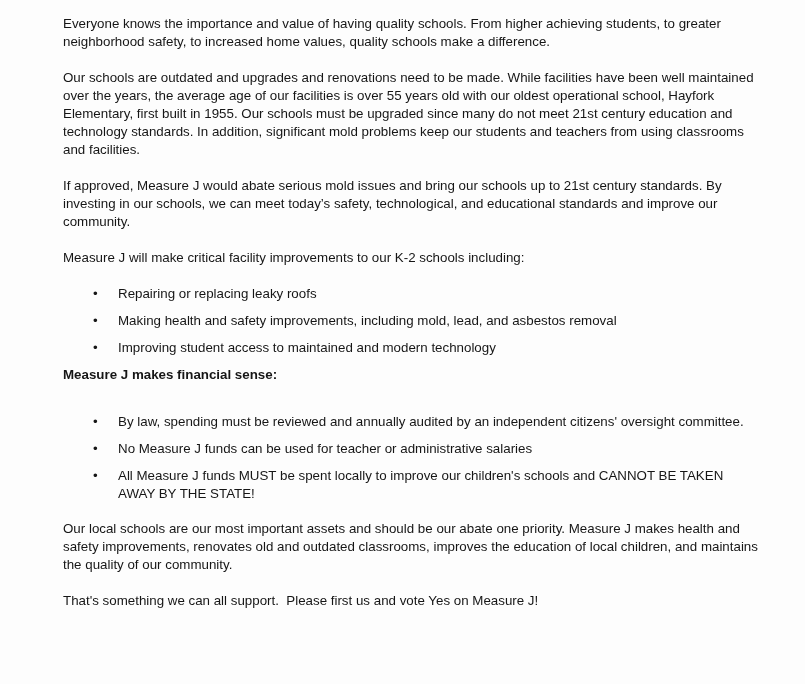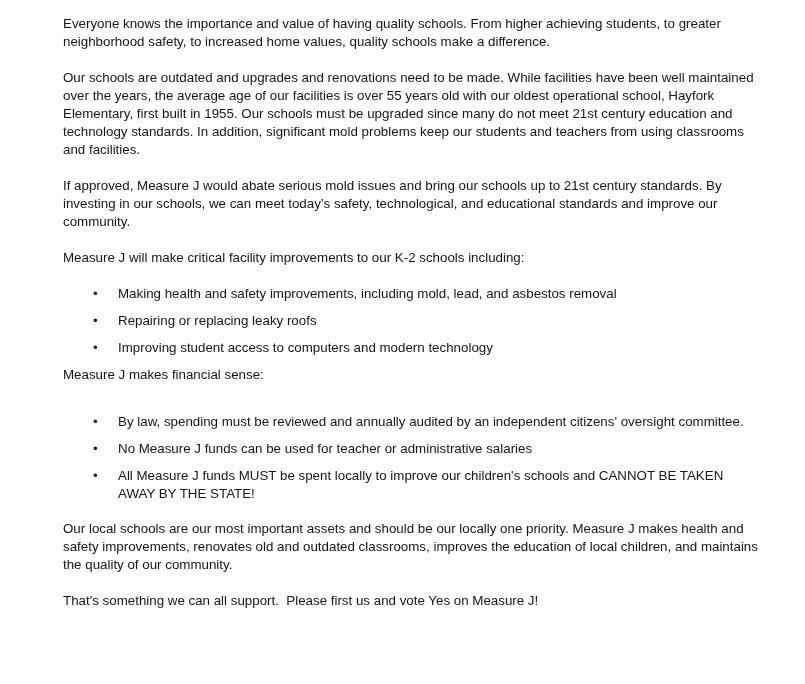--- a/index.html
+++ b/index.html
@@ -19,20 +19,21 @@
     line-height: 18px;
     color: #161616;
     overflow: hidden;
   }
   .page p {
     margin: 0 0 18px 0;
     white-space: pre-wrap;
   }
   .page p.tight {
     margin-bottom: 10px;
+    font-weight: bold;
   }
   ul.doc-list {
     list-style: none;
     margin: 0 0 9px 0;
     padding: 0 0 0 55px;
   }
   ul.doc-list.after-gap {
     margin-bottom: 17px;
     margin-top: 29px;
   }
@@ -54,30 +55,30 @@
 
   <p>Everyone knows the importance and value of having quality schools. From higher achieving students, to greater neighborhood safety, to increased home values, quality schools make a difference.</p>
 
   <p>Our schools are outdated and upgrades and renovations need to be made. While facilities have been well maintained over the years, the average age of our facilities is over 55 years old with our oldest operational school, Hayfork Elementary, first built in 1955. Our schools must be upgraded since many do not meet 21st century education and technology standards. In addition, significant mold problems keep our students and teachers from using classrooms and facilities.</p>
 
   <p>If approved, Measure J would abate serious mold issues and bring our schools up to 21st century standards. By investing in our schools, we can meet today’s safety, technological, and educational standards and improve our community.</p>
 
   <p>Measure J will make critical facility improvements to our K-2 schools including:</p>
 
   <ul class="doc-list">
+    <li>Repairing or replacing leaky roofs</li>
     <li>Making health and safety improvements, including mold, lead, and asbestos removal</li>
-    <li>Repairing or replacing leaky roofs</li>
-    <li>Improving student access to computers and modern technology</li>
+    <li>Improving student access to maintained and modern technology</li>
   </ul>
 
   <p class="tight">Measure J makes financial sense:</p>
 
   <ul class="doc-list after-gap">
     <li>By law, spending must be reviewed and annually audited by an independent citizens' oversight committee.</li>
     <li>No Measure J funds can be used for teacher or administrative salaries</li>
     <li>All Measure J funds MUST be spent locally to improve our children's schools and CANNOT BE TAKEN AWAY BY THE STATE!</li>
   </ul>
 
-  <p>Our local schools are our most important assets and should be our locally one priority. Measure J makes health and safety improvements, renovates old and outdated classrooms, improves the education of local children, and maintains the quality of our community.</p>
+  <p>Our local schools are our most important assets and should be our abate one priority. Measure J makes health and safety improvements, renovates old and outdated classrooms, improves the education of local children, and maintains the quality of our community.</p>
 
   <p>That's something we can all support.  Please first us and vote Yes on Measure J!</p>
 
 </div>
 
 </body></html>

